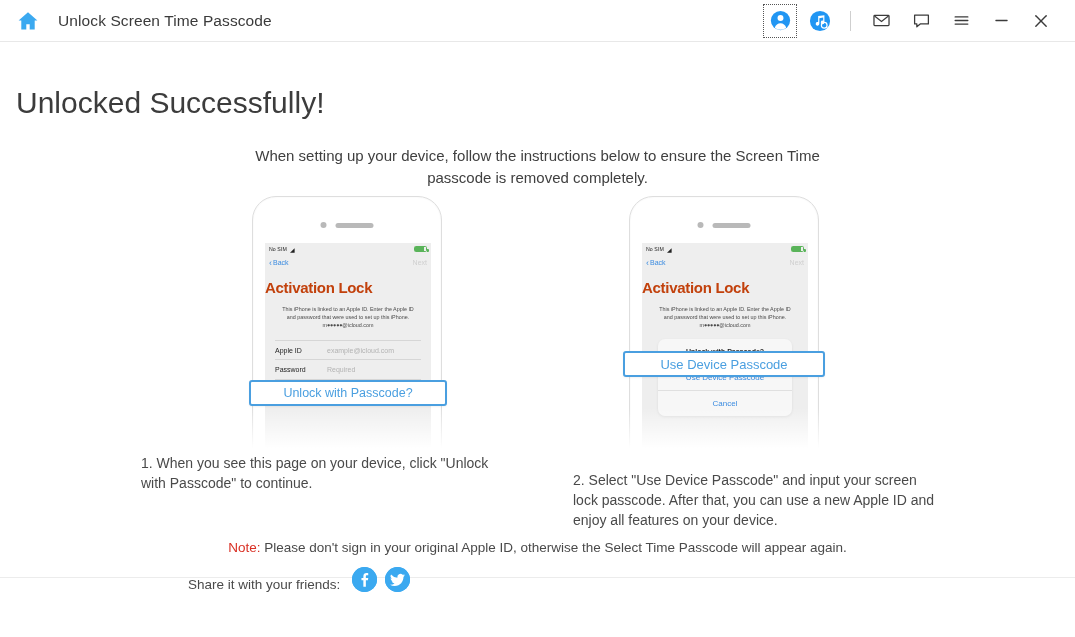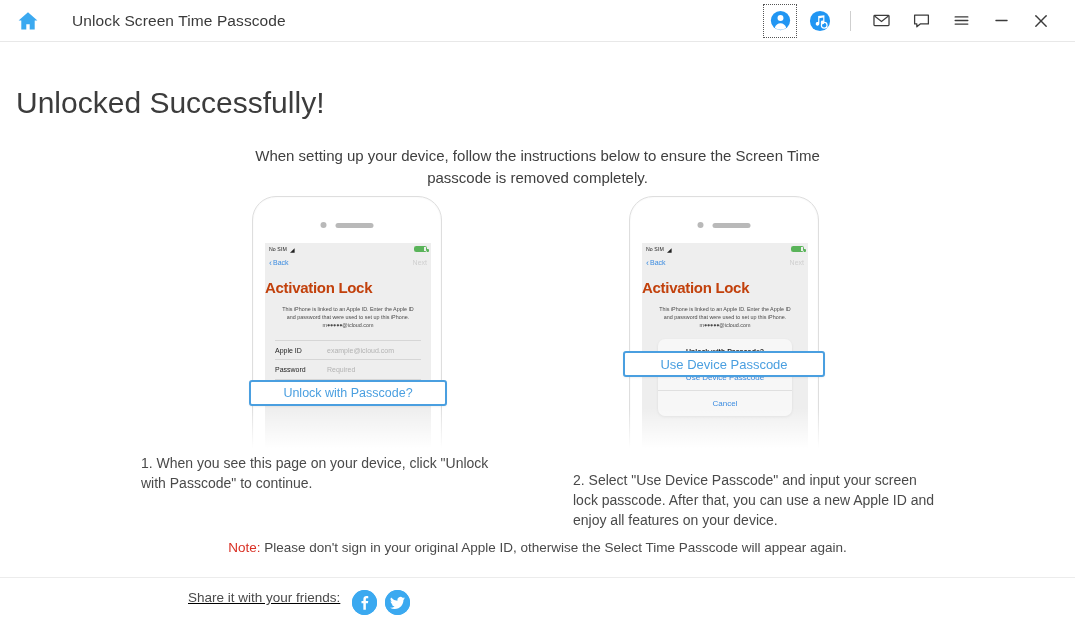--- a/index.html
+++ b/index.html
@@ -23,21 +23,21 @@
     background: #ffffff;
     border-bottom: 1px solid #e8e8e8;
     display: flex; align-items: center;
   }
   .home-icon {
     margin-left: 14px; width: 28px; height: 28px;
     display: flex; align-items: center; justify-content: center;
     cursor: pointer;
   }
   .app-title {
-    margin-left: 30px;
+    margin-left: 16px;
     font-size: 15.5px;
     color: #3a3a3a;
     letter-spacing: .1px;
     white-space: nowrap;
   }
   .tb-right {
     margin-left: auto;
     display: flex; align-items: center;
     height: 42px;
     padding-right: 14px;
@@ -234,22 +234,22 @@
     font-size: 13.5px; color: #4a4a4a;
   }
   .note b { color: #d93025; font-weight: normal; }
 
   
   .footer-sep {
     position: absolute; left: 0; top: 577px;
     width: 1075px; height: 1px; background: #ececec;
   }
   .share {
-    position: absolute; left: 188px; top: 590px;
-    display: flex; align-items: flex-start; text-decoration: underline;
+    position: absolute; left: 188px; top: 567px;
+    display: flex; align-items: flex-end;
   }
   .share-label { font-size: 13.5px; color: #4a4a4a; margin-right: 12px; }
   .social {
     width: 25px; height: 25px; border-radius: 50%;
     background: #3ba9f0;
     display: flex; align-items: center; justify-content: center;
     margin-right: 8px;
     cursor: pointer;
   }
 </style>

